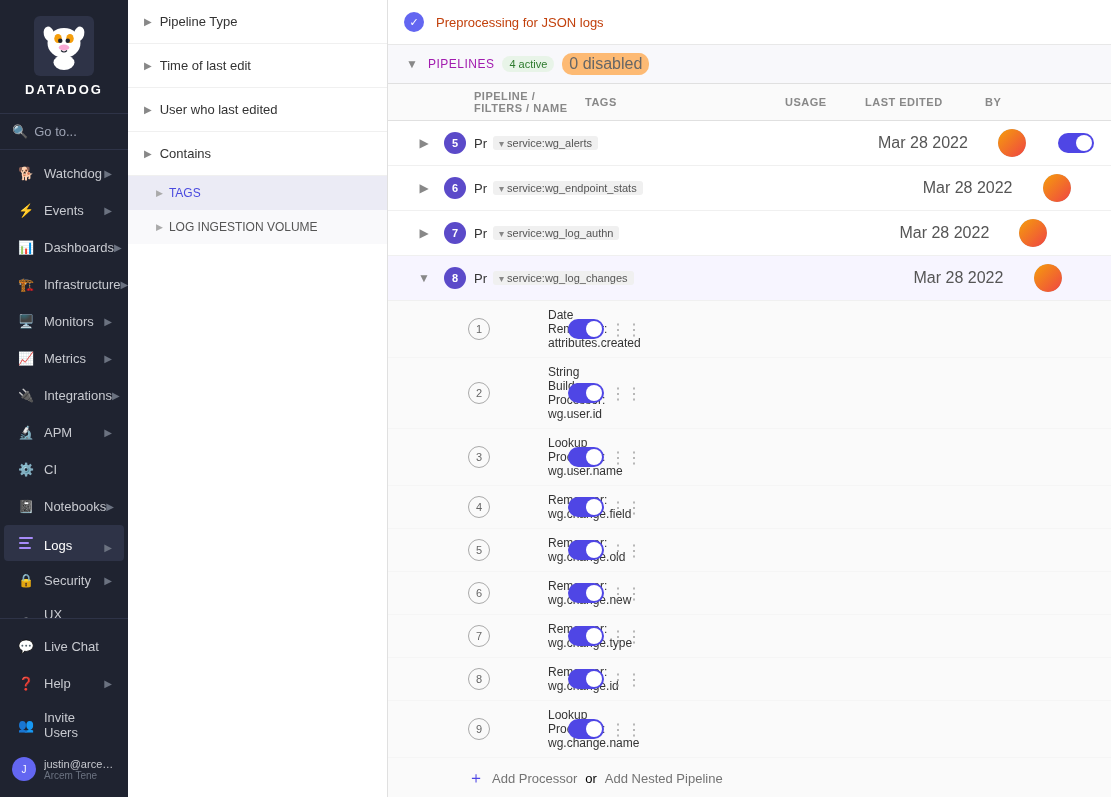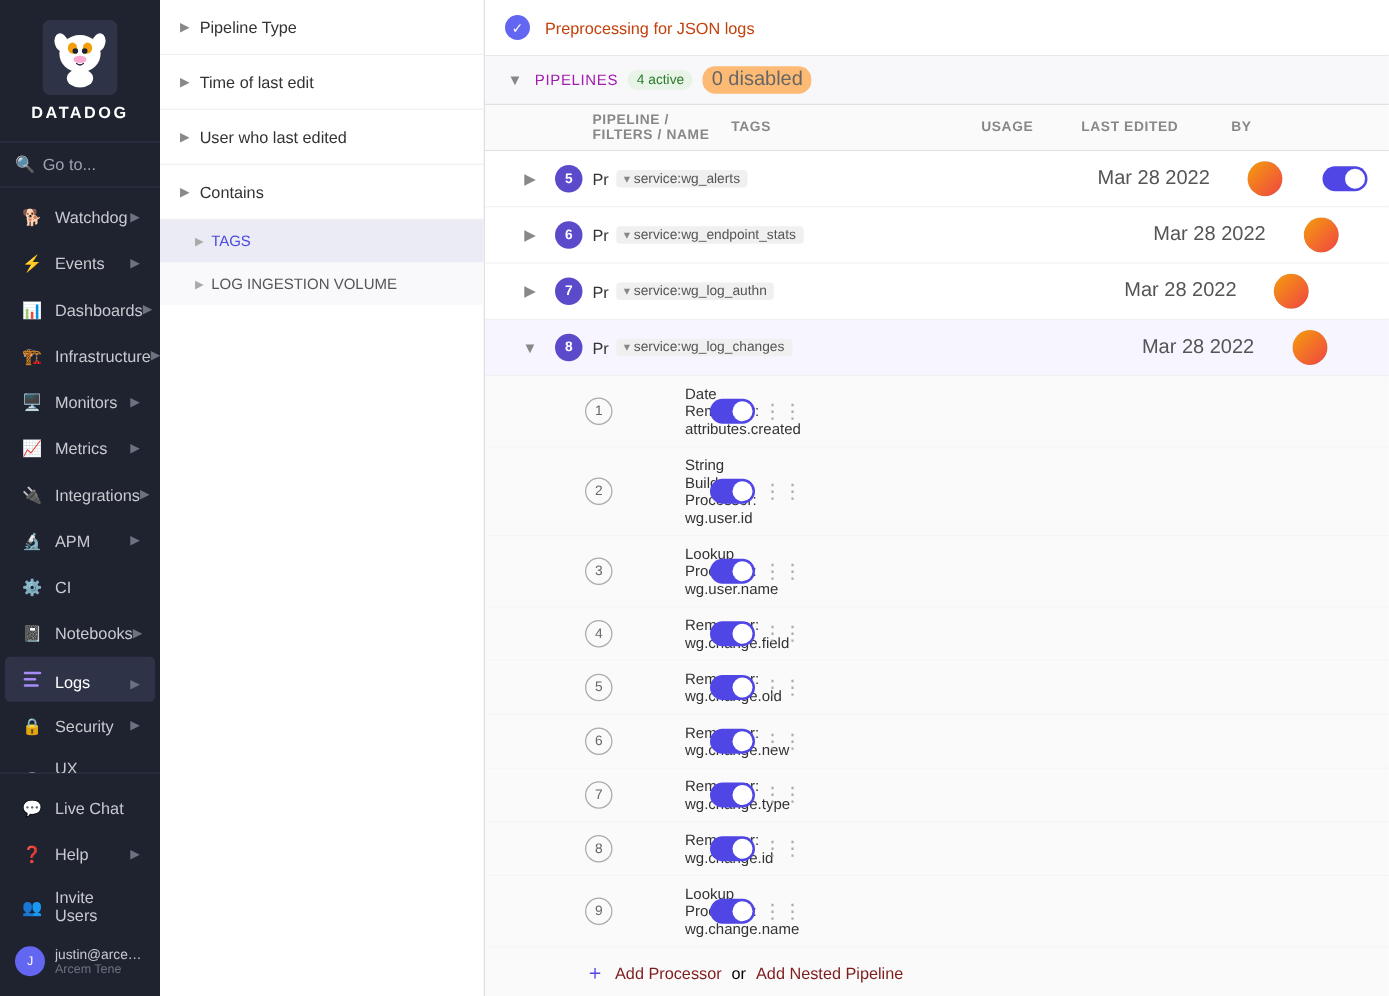--- a/index.html
+++ b/index.html
@@ -330,21 +330,21 @@
     .add-proc-row {
       padding: 10px 16px 10px 80px;
       border-bottom: 1px solid #f0f0f0;
       background: #fafafa;
       display: flex;
       align-items: center;
       gap: 8px;
       font-size: 13px;
     }
     .add-icon { color: #4f46e5; font-size: 16px; }
-    .add-link { color: #7f1d1d; cursor: pointer; text-decoration: none; }
+    .add-link { color: #737373; cursor: pointer; text-decoration: none; }
 
     
     ::-webkit-scrollbar { width: 6px; height: 6px; }
     ::-webkit-scrollbar-track { background: transparent; }
     ::-webkit-scrollbar-thumb { background: #ccc; border-radius: 3px; }
   </style>
 </head>
 <body>
 
 <div class="sidebar">

